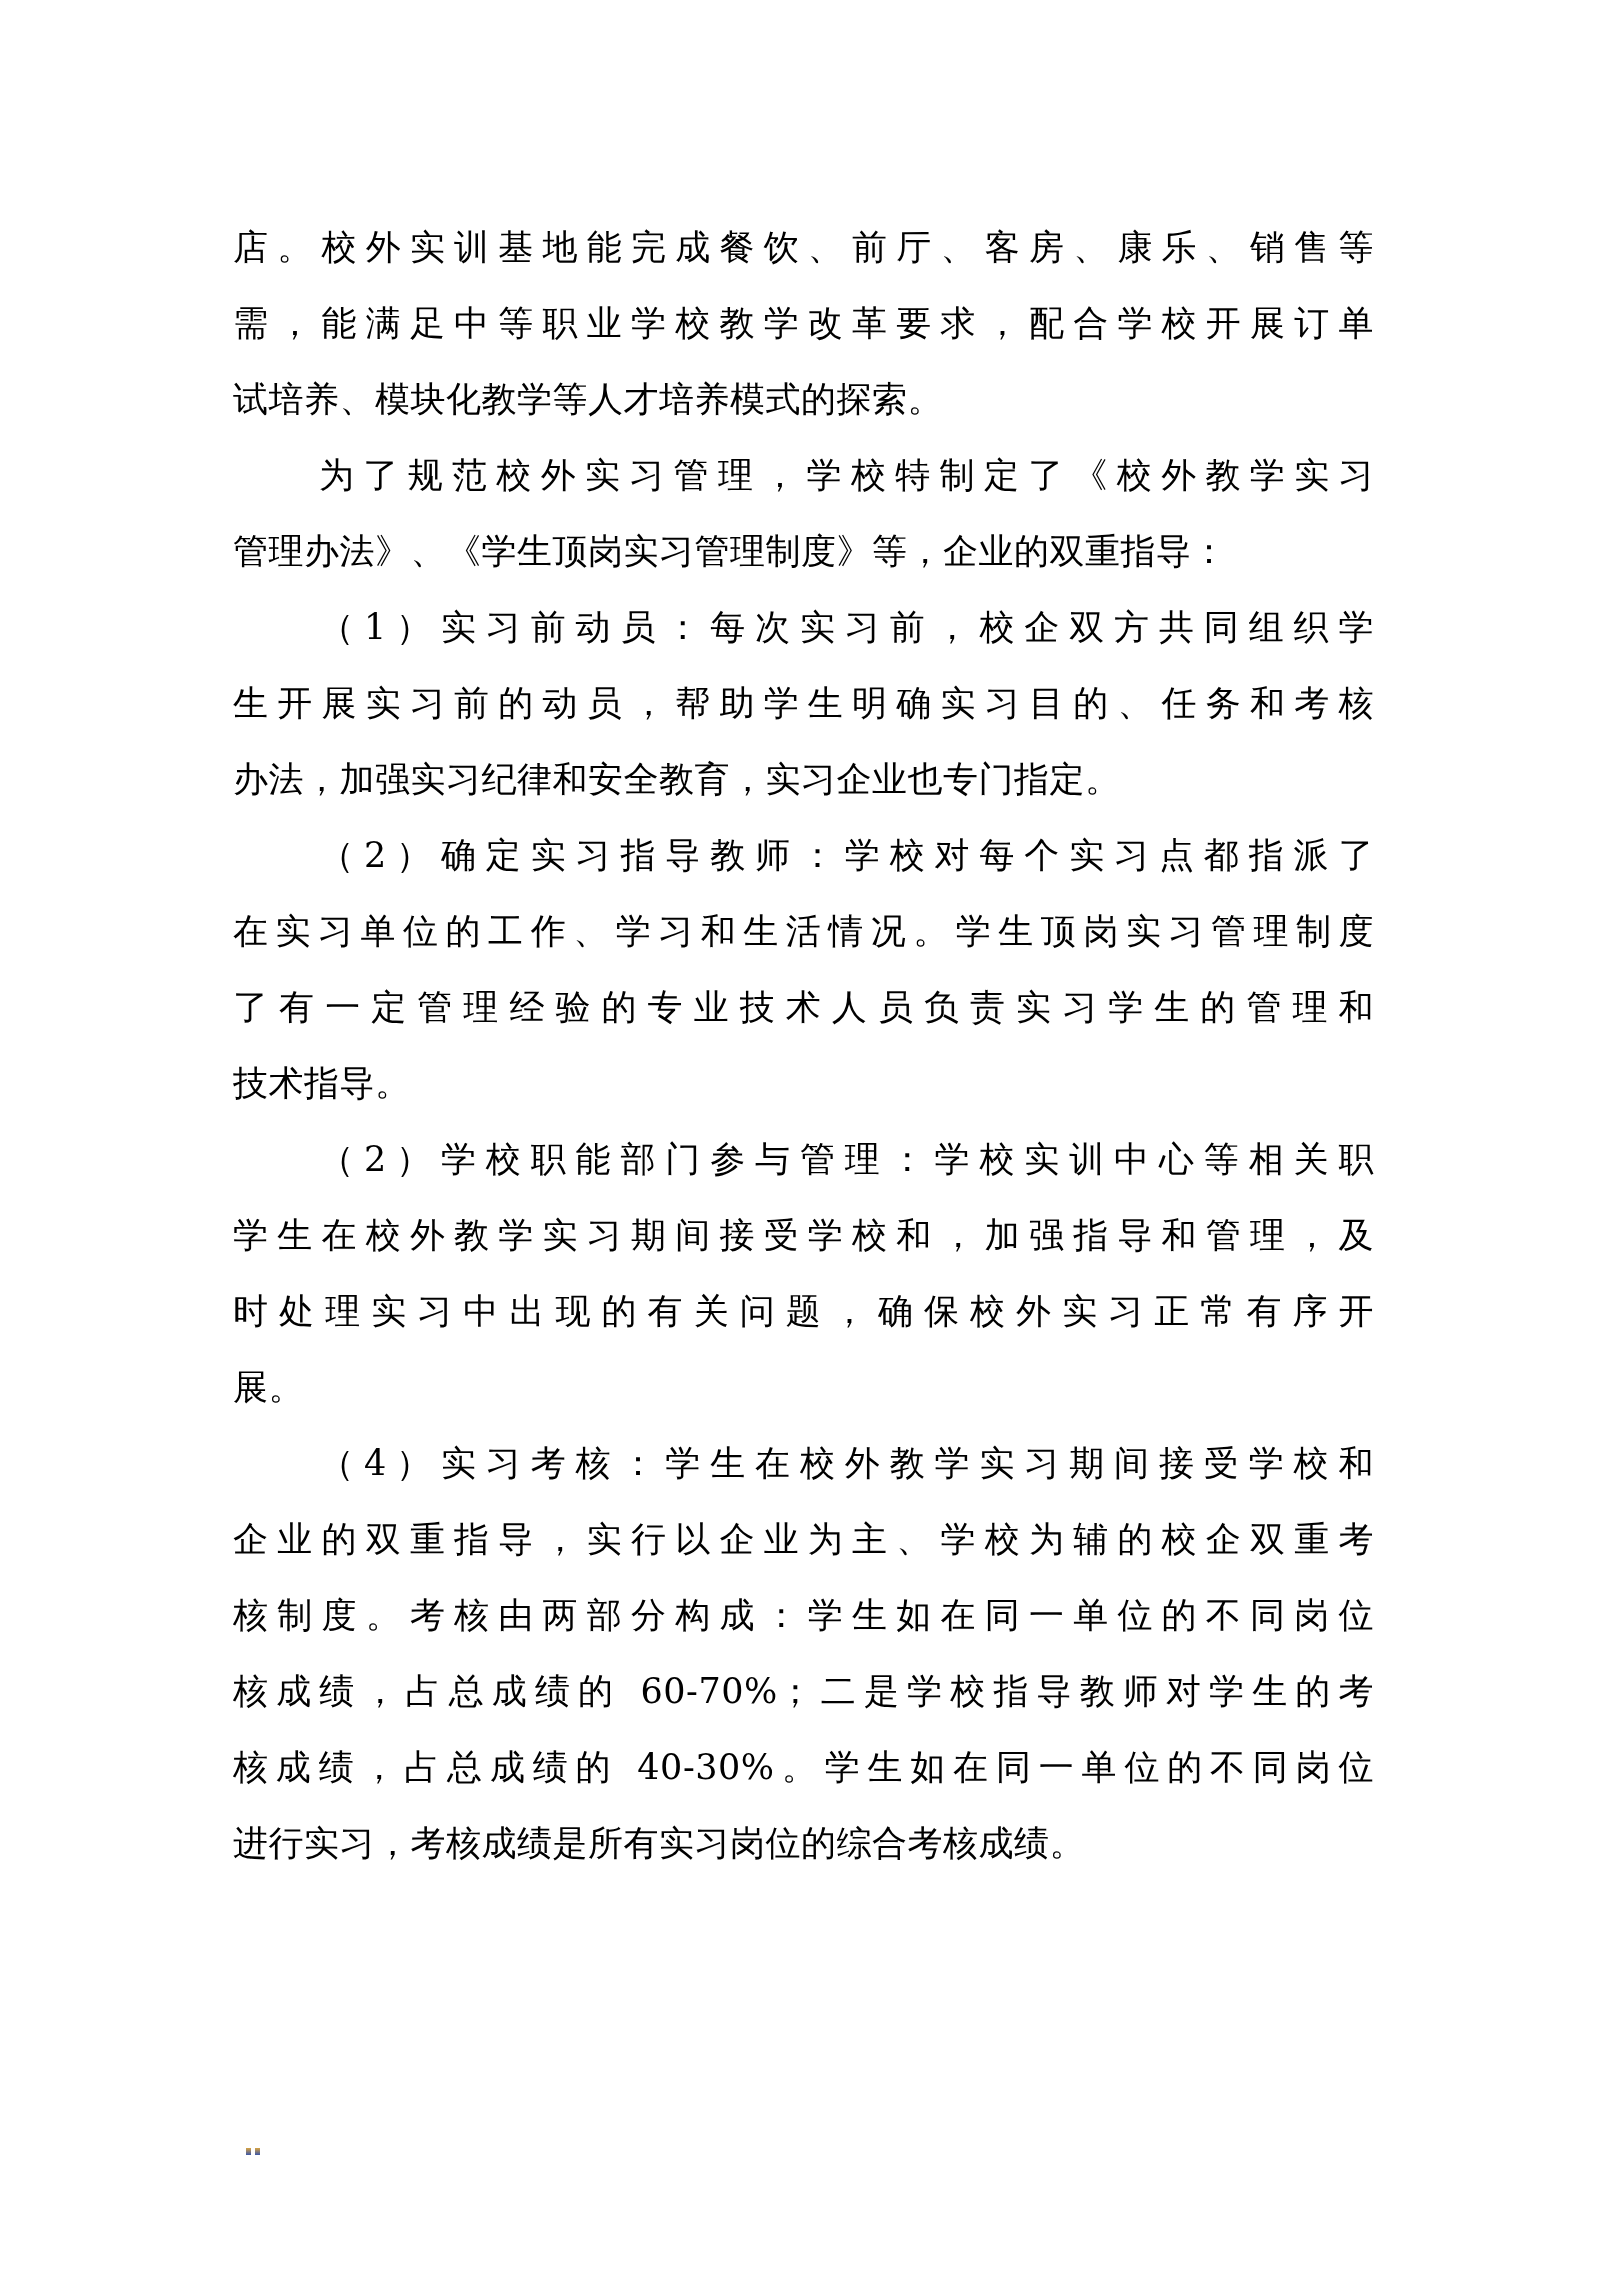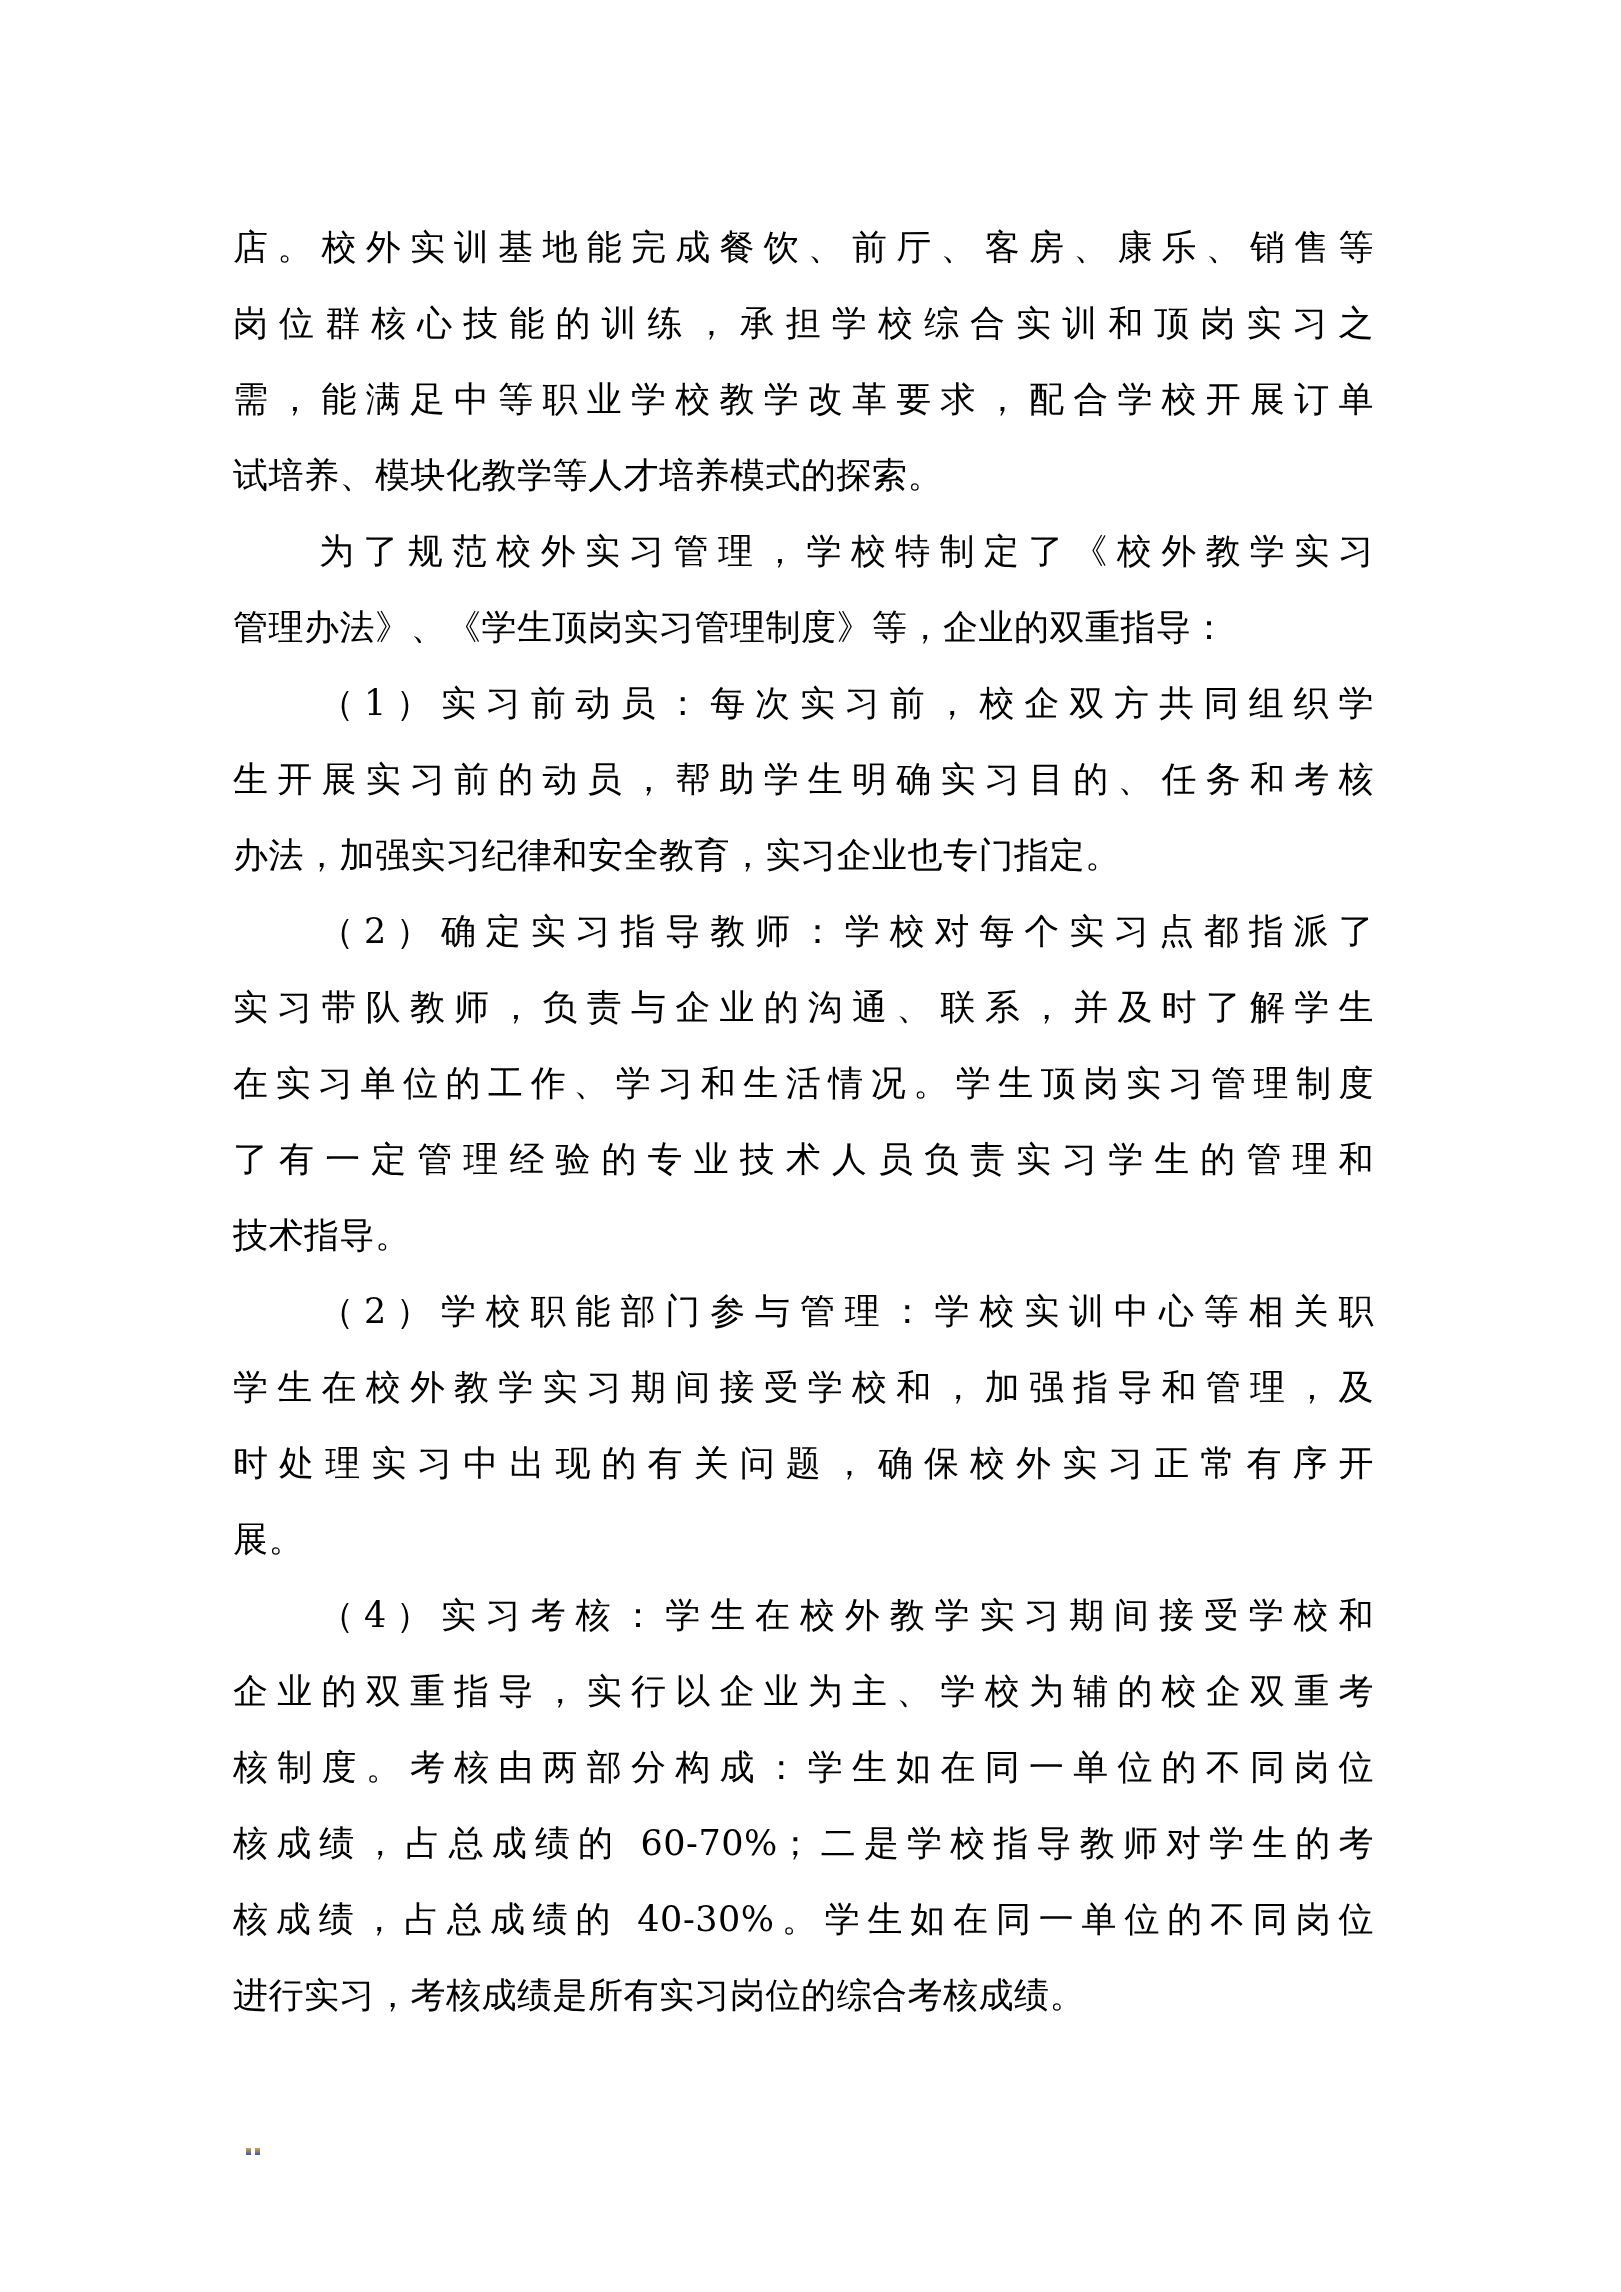--- a/index.html
+++ b/index.html
@@ -49,30 +49,28 @@
     height: 6.9px;
     display: inline-block;
   }
 </style>
 </head>
 <body>
 
 <div class="page">
   <div class="text-block">
       <div class="line fill">店。校外实训基地能完成餐饮、前厅、客房、康乐、销售等</div>
-      <div class="line fill">岗位群核心技能的训练，承担学校综合实训和顶岗实习之</div>
       <div class="line fill">需，能满足中等职业学校教学改革要求，配合学校开展订单</div>
       <div class="line">试培养、模块化教学等人才培养模式的探索。</div>
       <div class="line fill indent">为了规范校外实习管理，学校特制定了《校外教学实习</div>
       <div class="line">管理办法》、《学生顶岗实习管理制度》等，企业的双重指导：</div>
       <div class="line fill indent">（1）实习前动员：每次实习前，校企双方共同组织学</div>
       <div class="line fill">生开展实习前的动员，帮助学生明确实习目的、任务和考核</div>
       <div class="line">办法，加强实习纪律和安全教育，实习企业也专门指定。</div>
       <div class="line fill indent">（2）确定实习指导教师：学校对每个实习点都指派了</div>
-      <div class="line fill">实习带队教师，负责与企业的沟通、联系，并及时了解学生</div>
       <div class="line fill">在实习单位的工作、学习和生活情况。学生顶岗实习管理制度</div>
       <div class="line fill">了有一定管理经验的专业技术人员负责实习学生的管理和</div>
       <div class="line">技术指导。</div>
       <div class="line fill indent">（2）学校职能部门参与管理：学校实训中心等相关职</div>
       <div class="line fill">学生在校外教学实习期间接受学校和，加强指导和管理，及</div>
       <div class="line fill">时处理实习中出现的有关问题，确保校外实习正常有序开</div>
       <div class="line">展。</div>
       <div class="line fill indent">（4）实习考核：学生在校外教学实习期间接受学校和</div>
       <div class="line fill">企业的双重指导，实行以企业为主、学校为辅的校企双重考</div>
       <div class="line fill">核制度。考核由两部分构成：学生如在同一单位的不同岗位</div>

